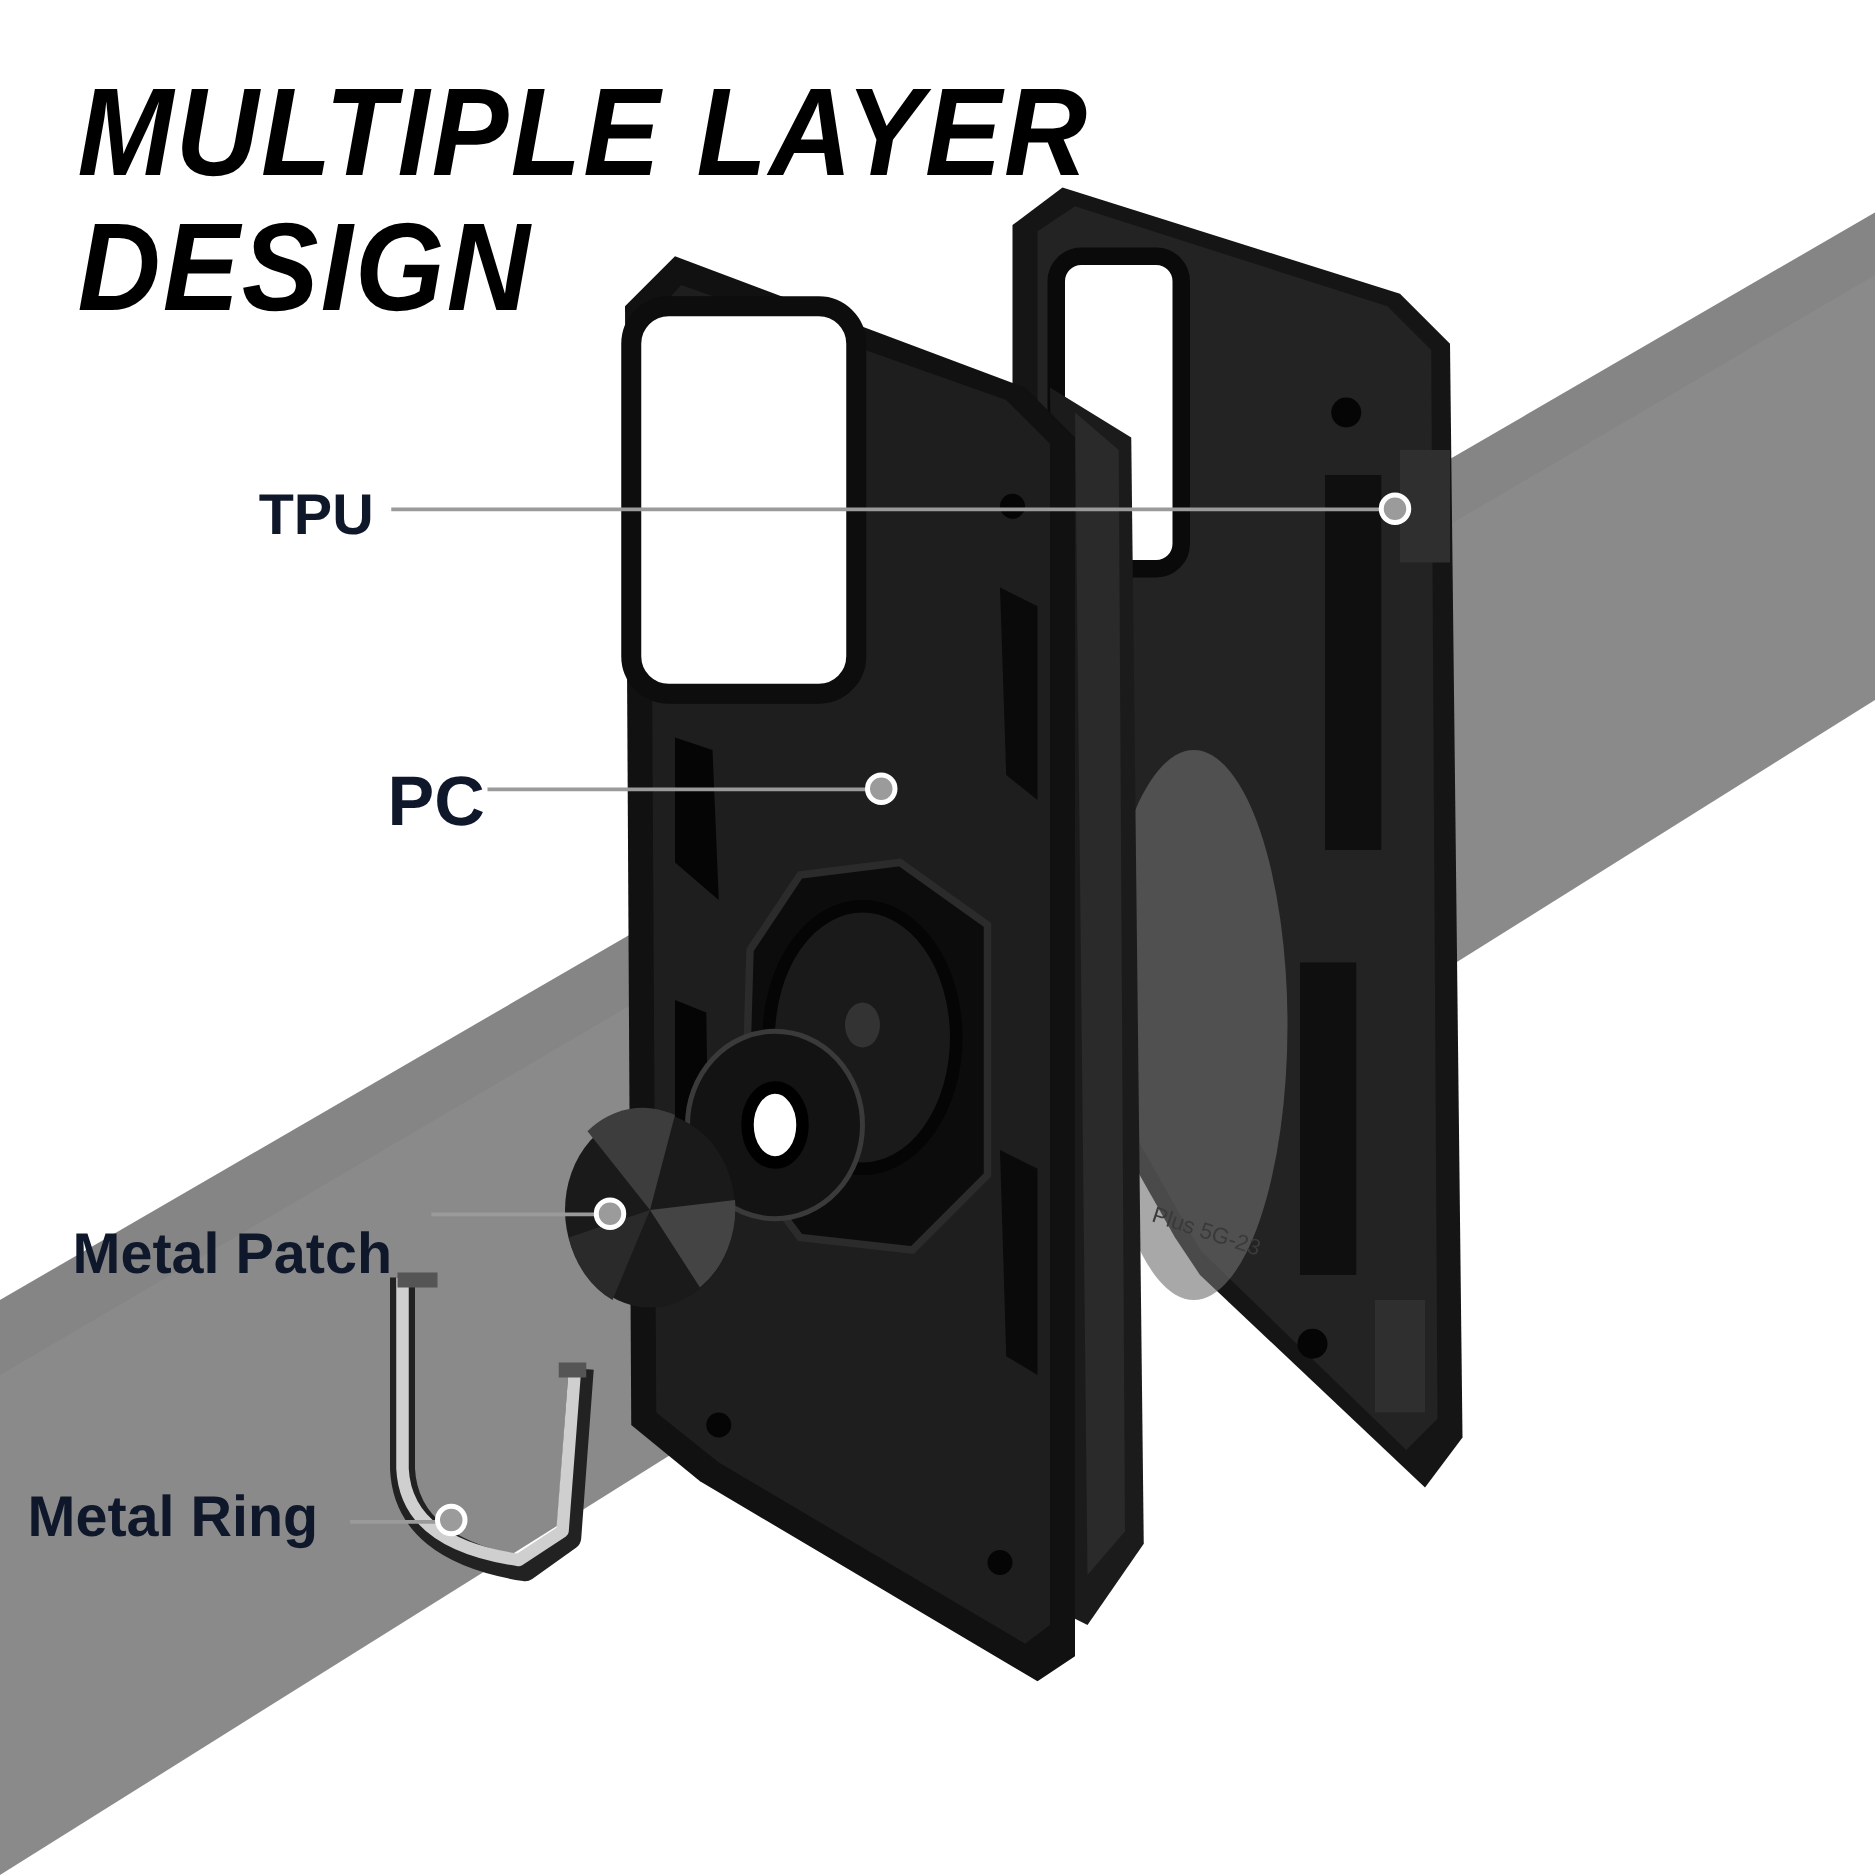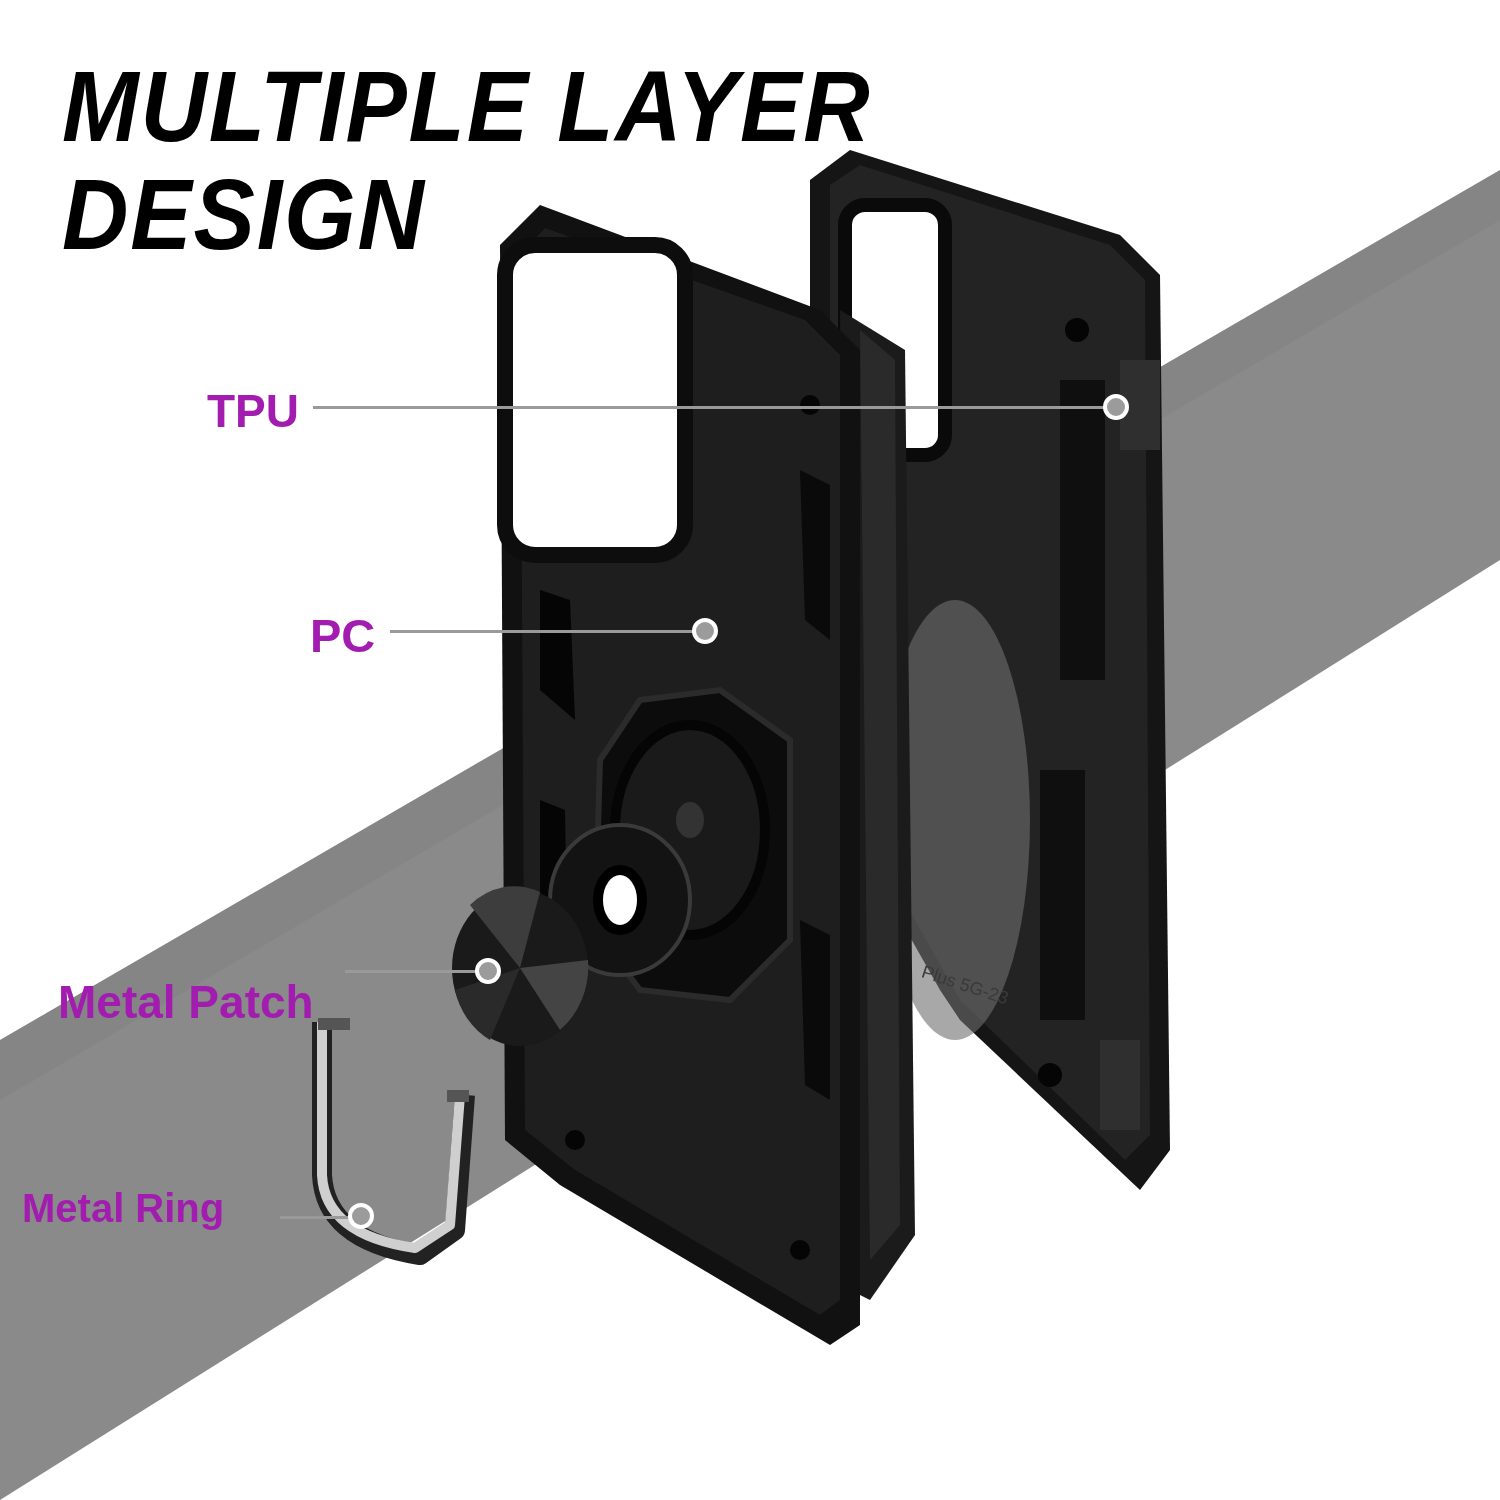--- a/index.html
+++ b/index.html
@@ -1,20 +1,20 @@
 <!DOCTYPE html>
 <html><head>
 <meta charset="utf-8">
 <style>
   html,body{margin:0;padding:0;}
   body{width:1500px;height:1500px;position:relative;overflow:hidden;background:#ffffff;font-family:"Liberation Sans",sans-serif;}
   .band{position:absolute;left:0;top:0;width:1500px;height:1500px;}
   .title{position:absolute;left:62px;top:52px;font-family:"Liberation Sans",sans-serif;font-weight:900;font-style:italic;font-size:100px;line-height:108px;color:#000;letter-spacing:2px;transform:scaleX(0.92);transform-origin:left top;}
   .title span{display:block;}
-  .callout-label{position:absolute;font-family:"Liberation Sans",sans-serif;font-weight:bold;color:#a21caf;white-space:nowrap;}
+  .callout-label{position:absolute;font-family:"Liberation Sans",sans-serif;font-weight:bold;color:#0f172a;white-space:nowrap;}
   .leader{position:absolute;height:3px;background:#9a9a9a;}
   .dot{position:absolute;width:26px;height:26px;border-radius:50%;background:#9b9b9b;border:4px solid #fff;box-sizing:border-box;}
   svg{position:absolute;left:0;top:0;}
 </style>
 </head>
 <body>
 
 <svg class="band" width="1500" height="1500" viewBox="0 0 1500 1500">
   <polygon points="0,1040 1500,170 1500,560 0,1500" fill="#8a8a8a"></polygon>
   <polygon points="0,1040 1500,170 1500,220 0,1100" fill="#7a7a7a" opacity="0.3"></polygon>
@@ -83,23 +83,23 @@
     <rect x="447" y="1090" width="22" height="12" fill="#555"></rect>
   </g>
 </svg>
 
 <div style="position:absolute;left:920px;top:975px;font-size:18px;color:#3a3a3a;transform:rotate(18deg);font-family:'Liberation Sans',sans-serif;">Plus 5G-23</div>
 
 <div class="callout-label" style="left:207px;top:384px;font-size:46px;">TPU</div>
 <div class="leader" style="left:313px;top:406px;width:795px;"></div>
 <div class="dot" style="left:1103px;top:394px;"></div>
 
-<div class="callout-label" style="left:310px;top:608px;font-size:47px;">PC</div>
+<div class="callout-label" style="left:310px;top:608px;font-size:56px;">PC</div>
 <div class="leader" style="left:390px;top:630px;width:305px;"></div>
 <div class="dot" style="left:692px;top:618px;"></div>
 
 <div class="callout-label" style="left:58px;top:975px;font-size:46px;">Metal Patch</div>
 <div class="leader" style="left:345px;top:970px;width:135px;"></div>
 <div class="dot" style="left:475px;top:958px;"></div>
 
-<div class="callout-label" style="left:22px;top:1186px;font-size:40px;">Metal Ring</div>
+<div class="callout-label" style="left:22px;top:1186px;font-size:46px;">Metal Ring</div>
 <div class="leader" style="left:280px;top:1216px;width:70px;"></div>
 <div class="dot" style="left:348px;top:1203px;"></div>
 
 </body></html>

